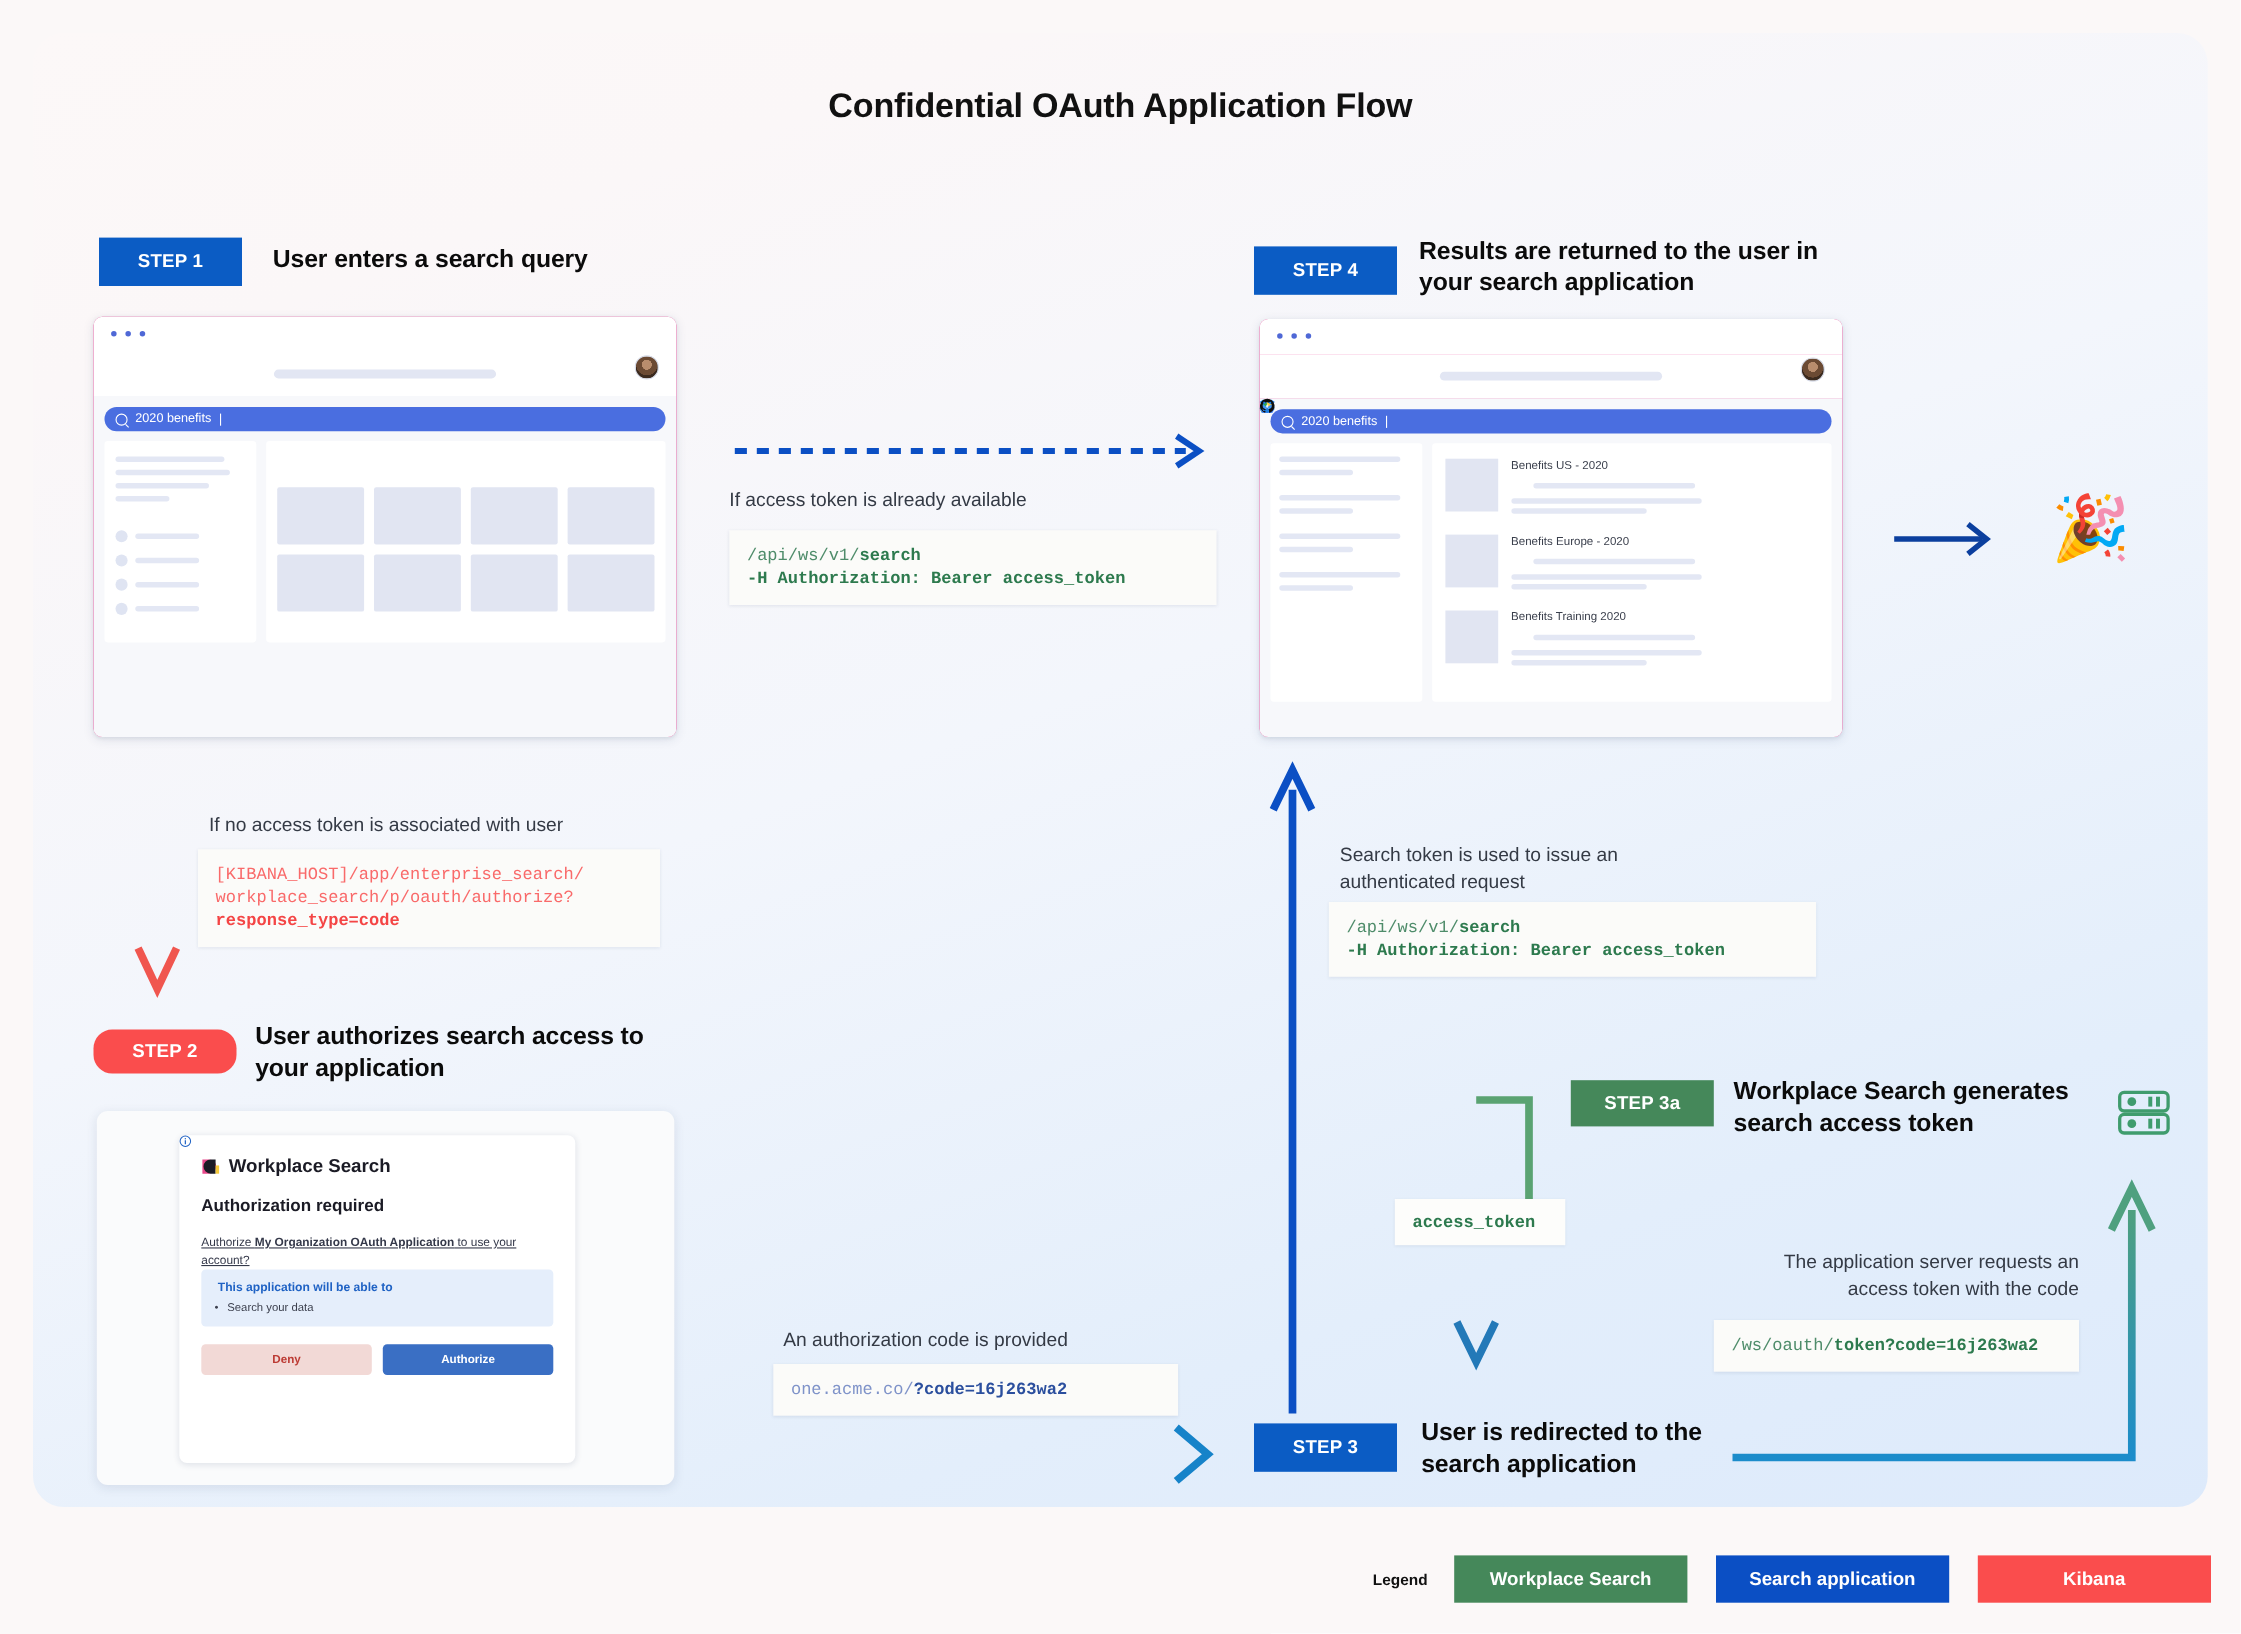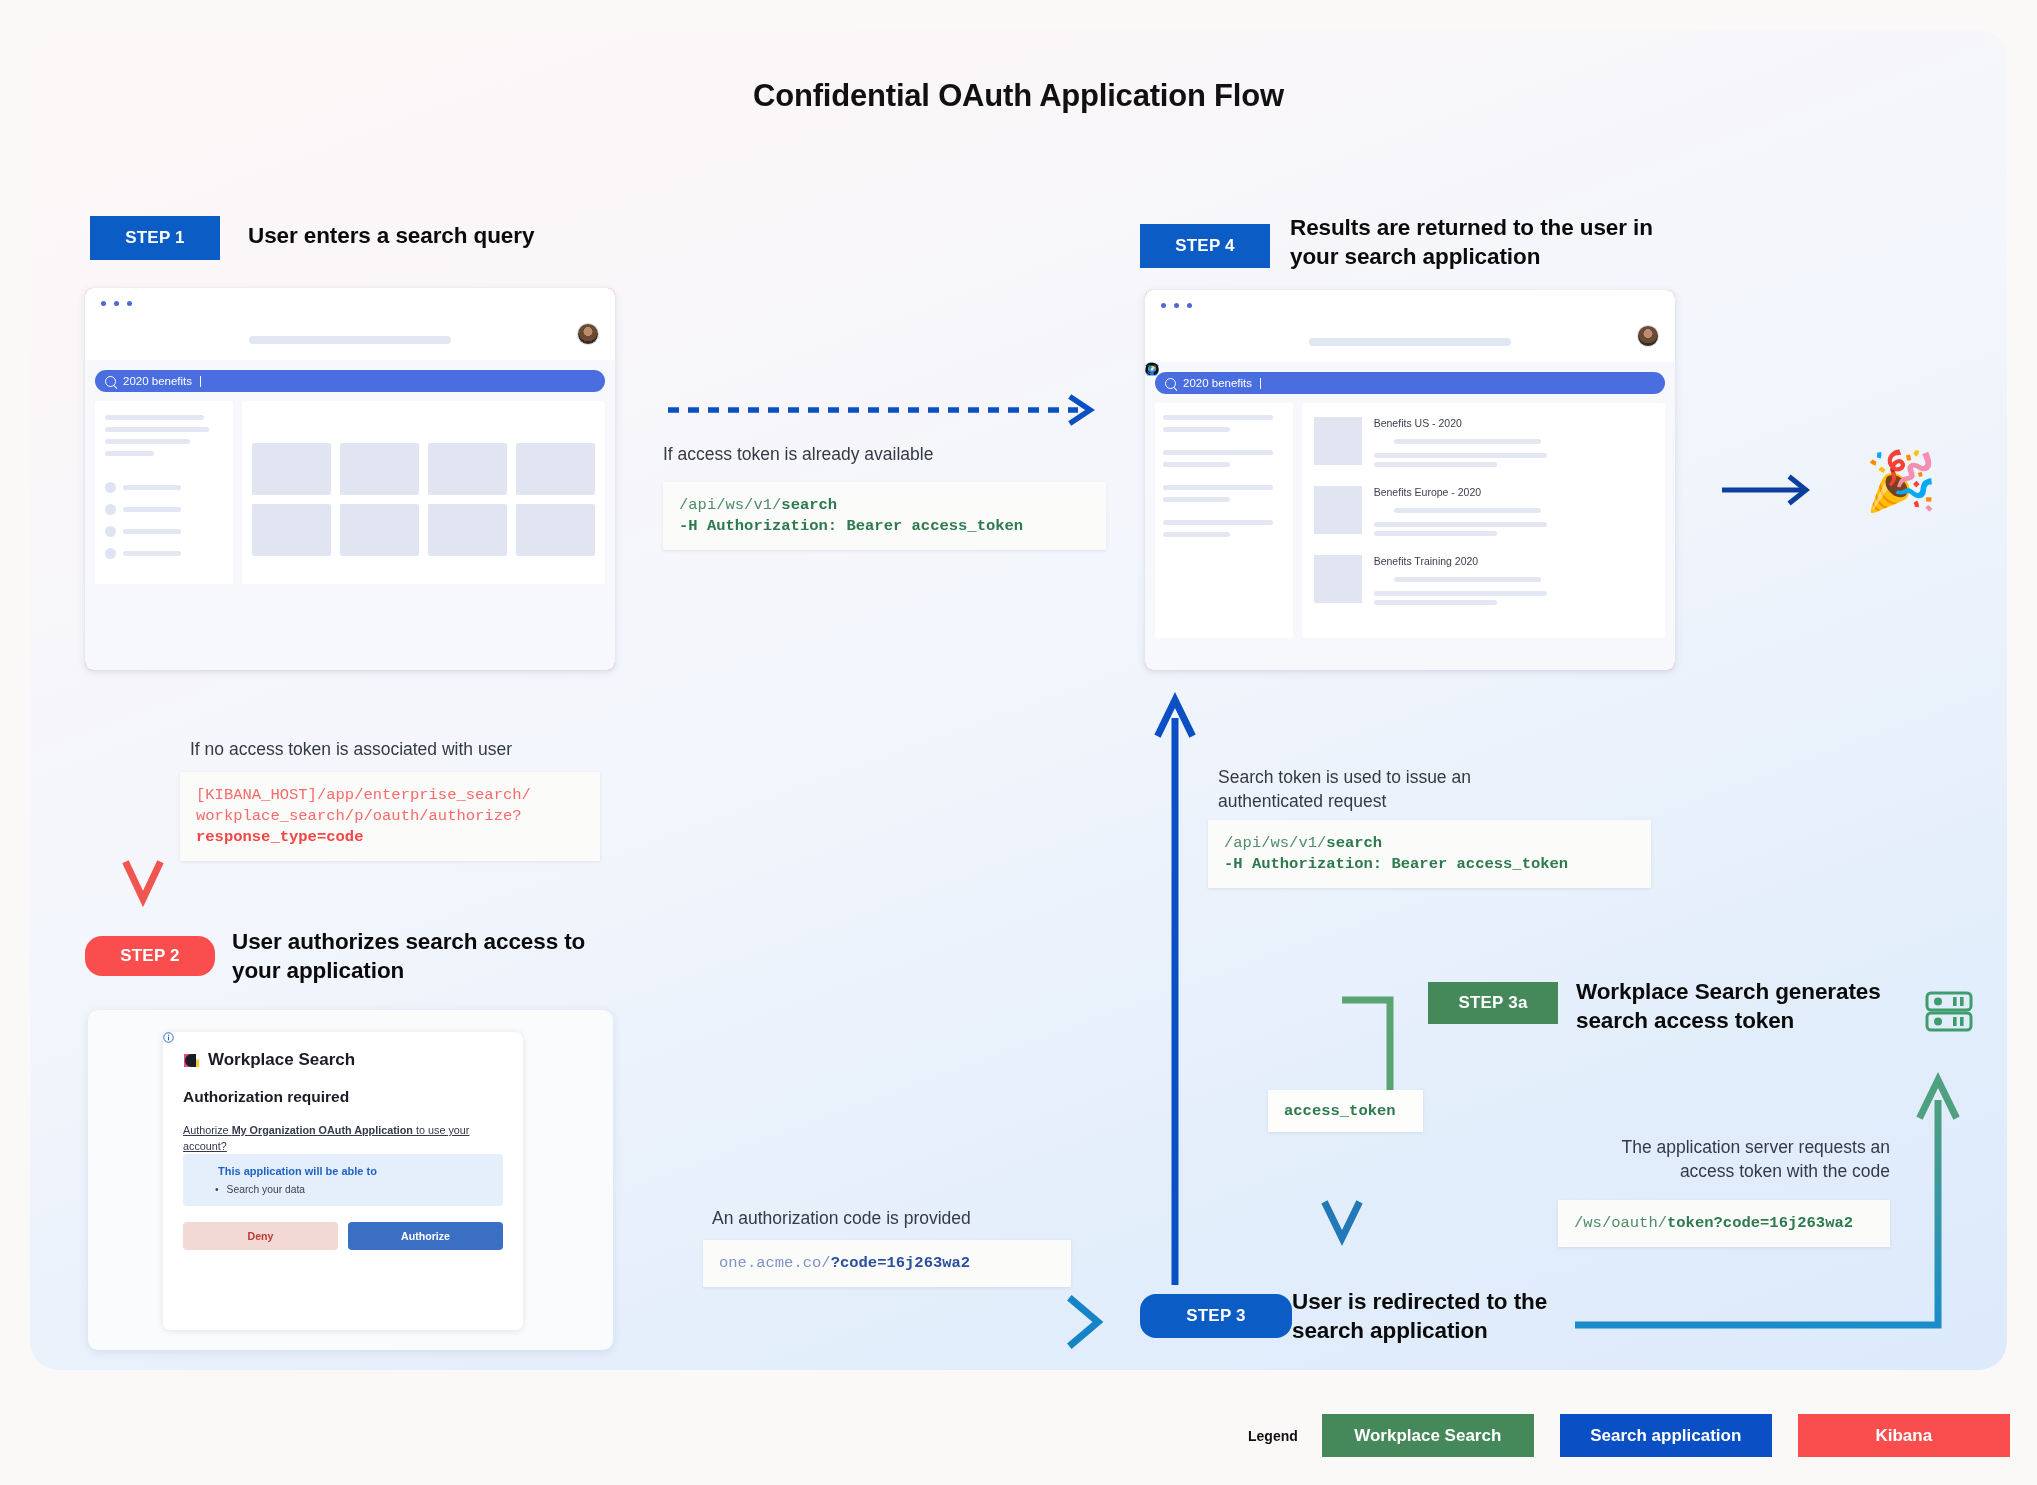--- a/index.html
+++ b/index.html
@@ -133,21 +133,21 @@
     position:absolute; background:#fff; border-radius:7px;
     box-shadow:0 1px 6px rgba(30,50,90,.12);
     padding:18px 20px;
   }
   .wslogo{display:flex;align-items:center;gap:8px;margin-bottom:18px;}
   .wsmark{width:17px;height:17px;position:relative;flex:none;}
   .wsname{font-size:17px;font-weight:bold;color:#1b1b25;}
   .authh{font-size:15.5px;font-weight:bold;color:#1b1b25;margin-bottom:16px;}
   .authp{font-size:10.8px;color:#35394a;line-height:1.5;text-decoration:underline;}
   .authp b{font-weight:bold;}
-  .callout{background:#e5eefb;border-radius:4px;padding:11px 28px;margin-bottom:16px;}
+  .callout{background:#e5eefb;border-radius:4px;padding:11px 8px;margin-bottom:16px;}
   .calloth{display:flex;align-items:center;gap:7px;font-size:11px;font-weight:bold;color:#1f62c4;margin-bottom:7px;}
   .calloutli{font-size:10.3px;color:#3b3f4d;display:flex;gap:8px;padding-left:4px;}
   .calloutli:before{content:"•";}
   .btnrow{display:flex;gap:10px;}
   .btn{flex:1;text-align:center;padding:8px 0;border-radius:4px;font-size:10.6px;font-weight:bold;}
   .btn.deny{background:#f2d9d6;color:#bc3a33;}
   .btn.auth{background:#3a6fc4;color:#fff;}
 
   
   .legend{ position:absolute; left:1248px; top:1414px; display:flex; align-items:center; gap:0;}
@@ -469,21 +469,21 @@
       <rect x="28" y="29" width="3.6" height="9" fill="#3f9c6d"></rect>
       <rect x="35" y="29" width="3.6" height="9" fill="#3f9c6d"></rect>
     </svg>
   </div>
 
   <div class="token-pill" style="left:1268px;top:1090px;width:155px;">access_token</div>
 
   <div class="caption" style="left:1570px;top:1136px;width:320px;text-align:right;">The application server requests an access token with the code</div>
   <div class="codebox c-green" style="left:1558px;top:1200px;width:332px;"><span>/ws/oauth/</span><b>token?code=16j263wa2</b></div>
 
-  <div class="badge blue" style="left:1140px;top:1294px;width:152px;height:44px;border-radius:16px;">
+  <div class="badge blue" style="left:1140px;top:1294px;width:130px;height:44px;">
     <span>STEP 3</span>
   </div>
   <div class="steptitle" style="left:1292px;top:1288px;width:310px;">User is redirected to the search application</div>
 
   <div class="legend">
     <span class="lb">Legend</span>
     <span class="chip" style="background:#45885a;">Workplace Search</span>
     <span class="chip" style="background:#0b4fc4;">Search application</span>
     <span class="chip" style="background:#fa4d4d;margin-right:0;">Kibana</span>
   </div>

